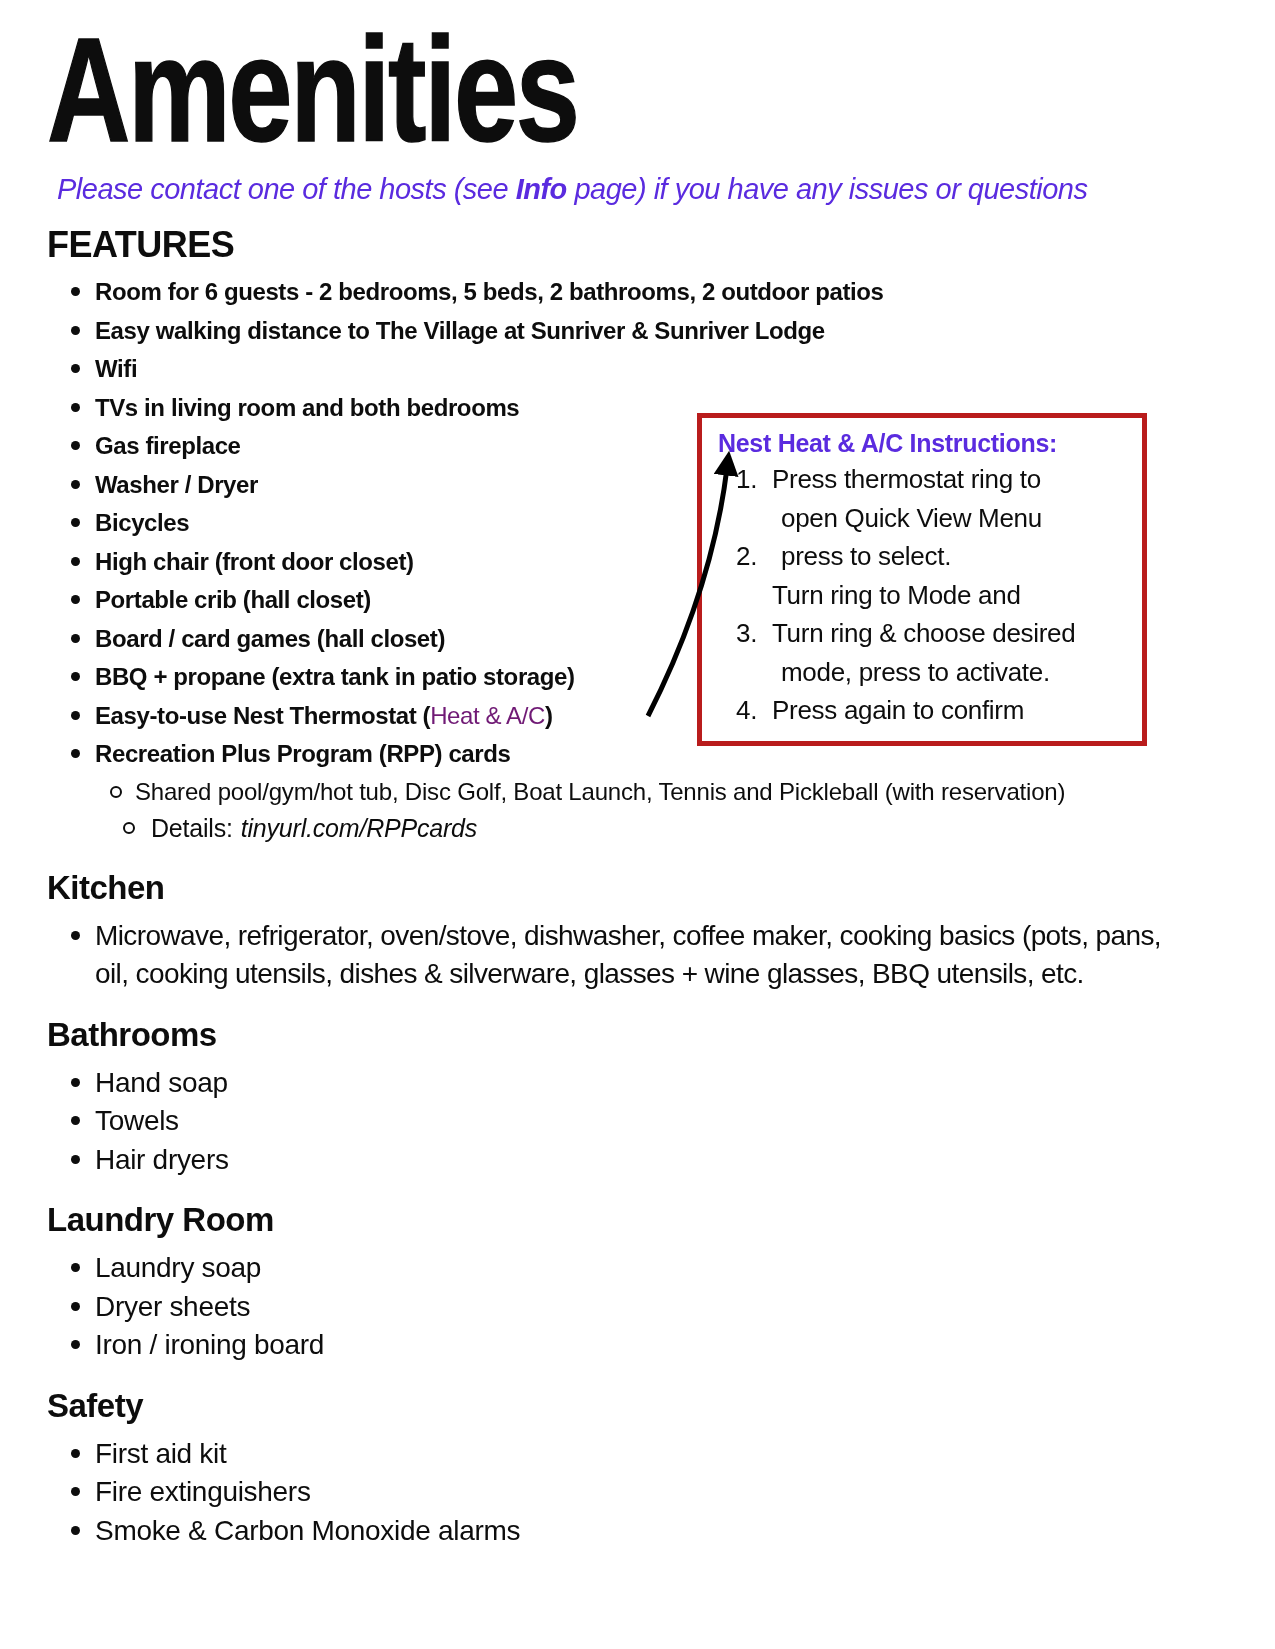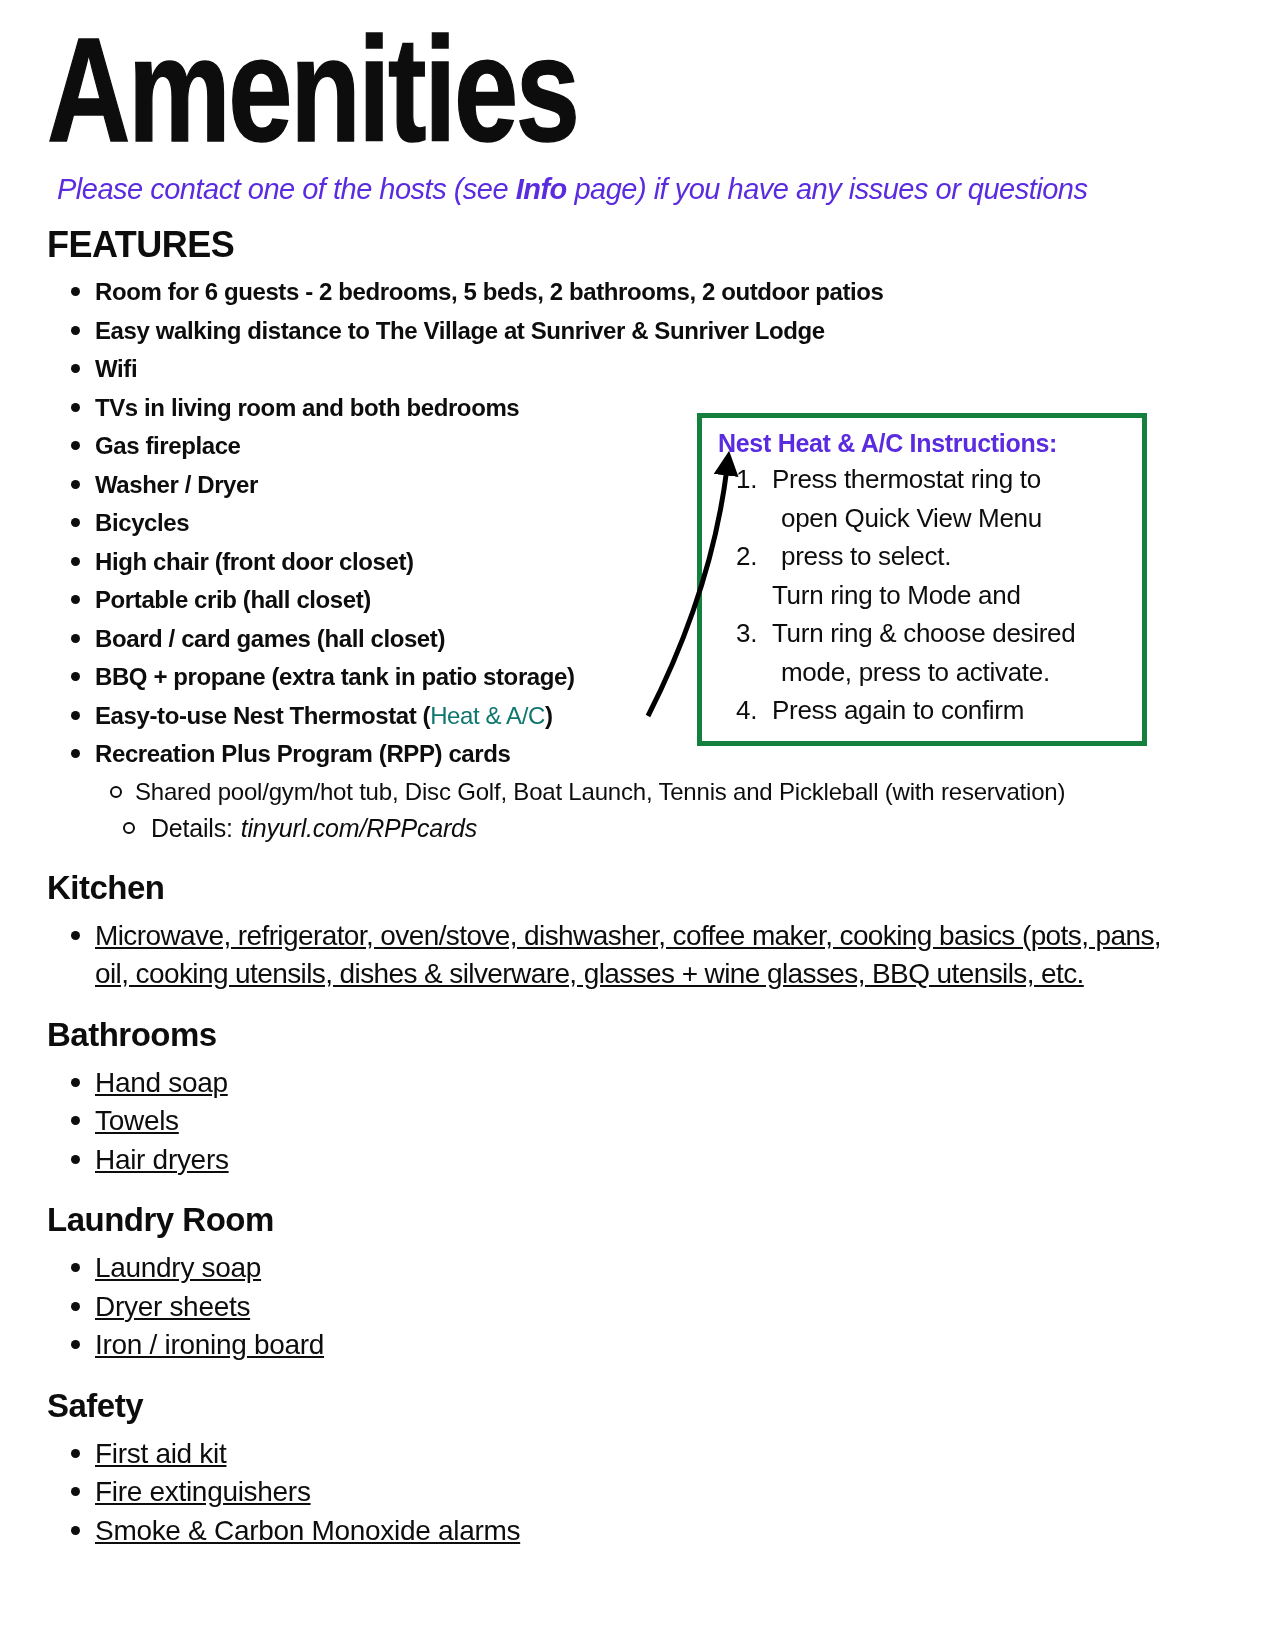--- a/index.html
+++ b/index.html
@@ -60,21 +60,21 @@
   .features-list > li.bullet1::before {
     content: "";
     position: absolute;
     left: 24px; top: 14px;
     width: 9px; height: 9px;
     border-radius: 50%;
     background: #0d0d0d;
   }
   .b { font-weight: 700; }
   .r { font-weight: 700; }
-  .link-purple { color: #0f766e; font-weight: 400; text-decoration: none; text-align: right; }
+  .link-purple { color: #701a75; font-weight: 400; text-decoration: none; text-align: right; }
 
   
   li.sub-item {
     position: relative;
     padding-left: 88px;
     font-size: 24px;
     line-height: 36px;
     letter-spacing: -0.2px;
     font-weight: 400;
   }
@@ -101,38 +101,37 @@
     letter-spacing: -0.5px;
   }
   .section ul { margin-top: 9px; }
   .section li {
     position: relative;
     padding-left: 48px;
     font-size: 28px;
     line-height: 38.5px;
     letter-spacing: -0.3px;
     font-weight: 400;
-    text-decoration: underline;
   }
   .section li::before {
     content: "";
     position: absolute;
     left: 24px; top: 14px;
     width: 9px; height: 9px;
     border-radius: 50%;
     background: #0d0d0d;
   }
   .section li.wide { max-width: 1125px; letter-spacing: -0.6px; }
 
   
   .nest-box {
     position: absolute;
     left: 697px; top: 413px;
     width: 450px; height: 333px;
-    border: 5px solid #15803d;
+    border: 5px solid #b91c1c;
     background: #ffffff;
     padding: 8px 8px 0 16px;
   }
   .nest-title {
     color: #5a2bdf;
     font-weight: 700;
     font-size: 25px;
     line-height: 34px;
     letter-spacing: -0.3px;
     white-space: nowrap;

